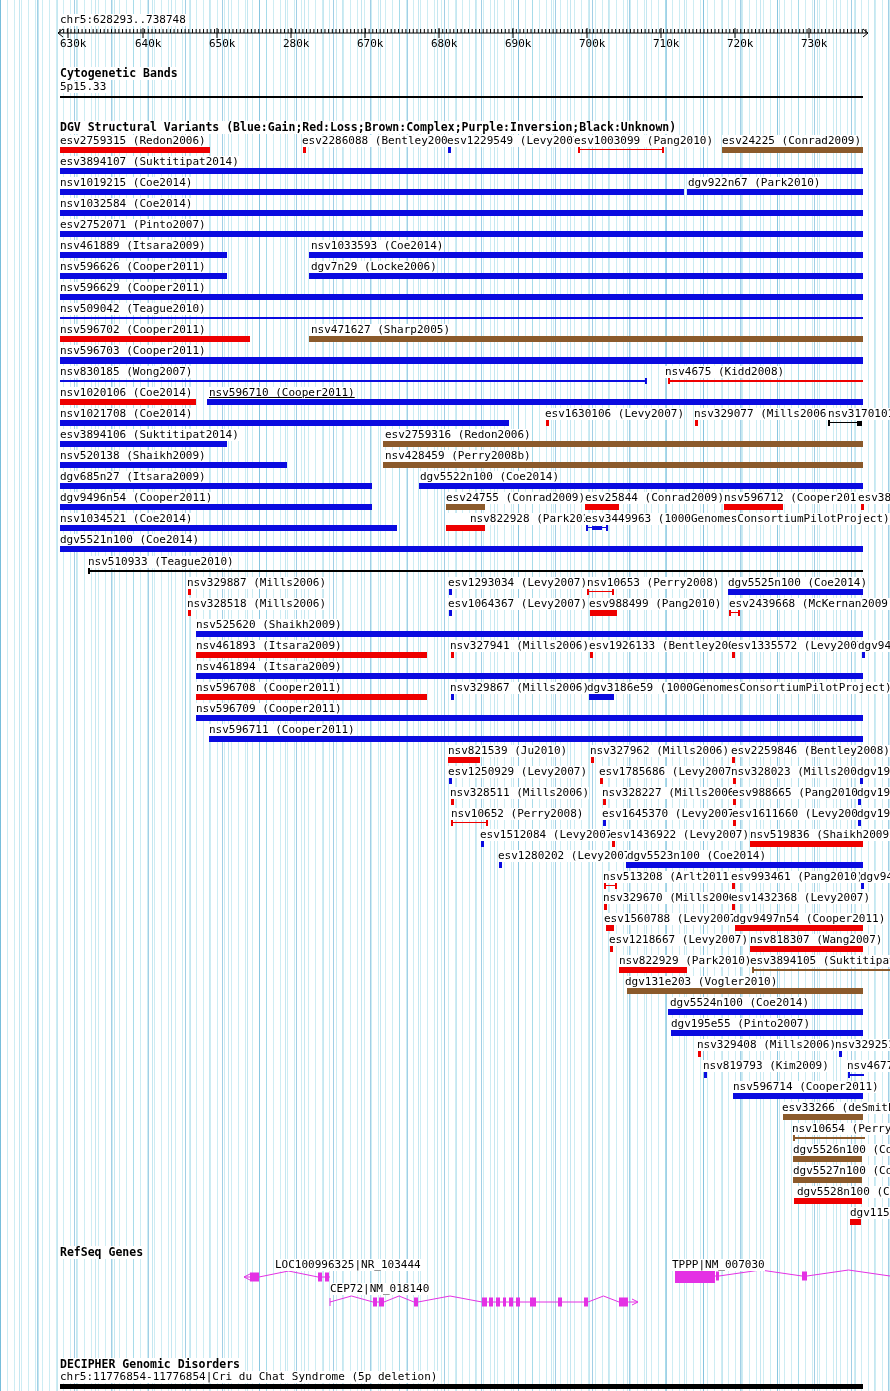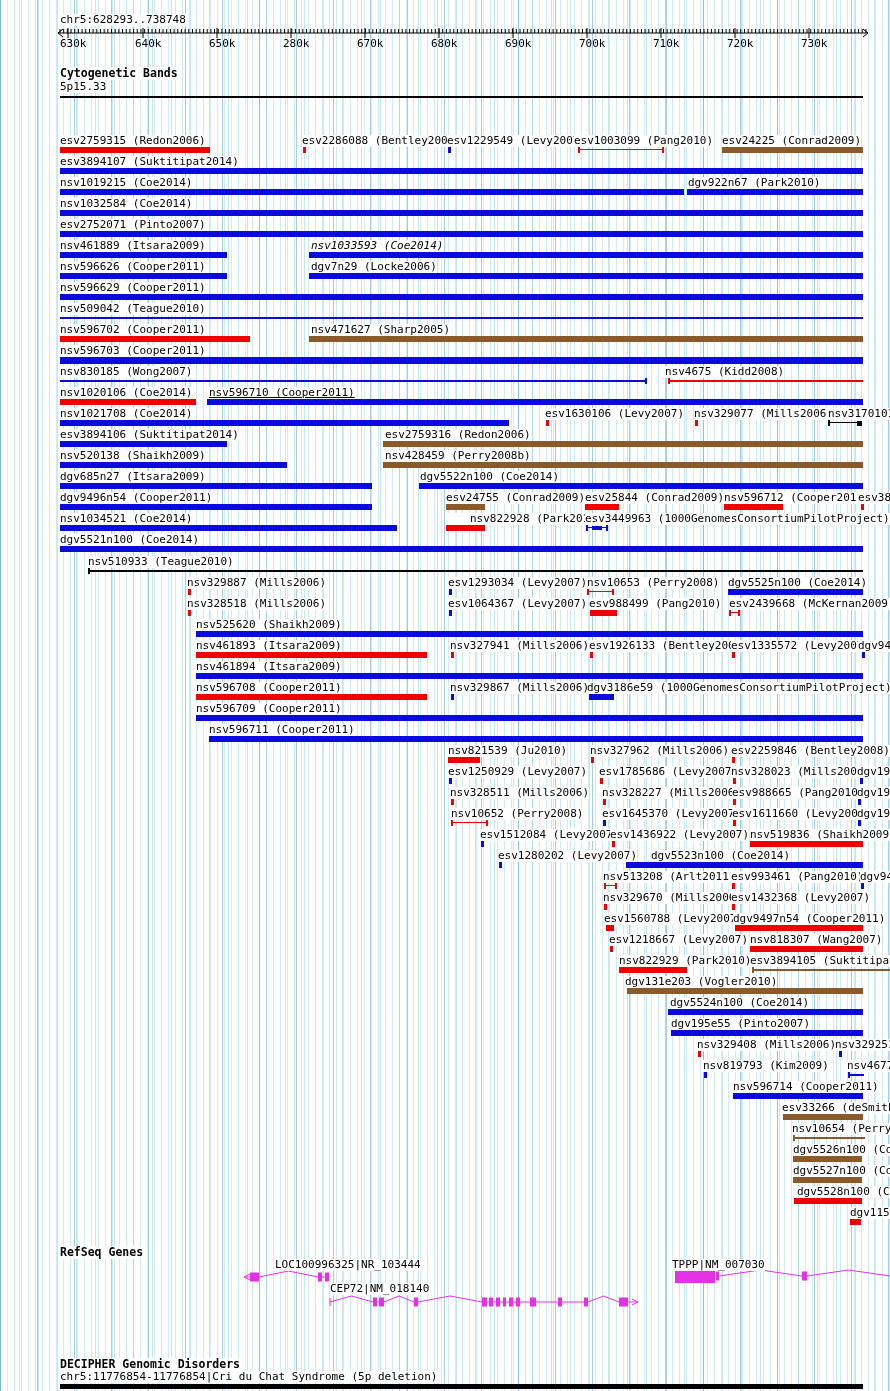--- a/index.html
+++ b/index.html
@@ -269,20 +269,21 @@
       <div class="tick-label" style="left: 579px; top: 38px;">700k</div>
       <div class="tick-label" style="left: 653px; top: 38px;">710k</div>
       <div class="tick-label" style="left: 727px; top: 38px;">720k</div>
       <div class="tick-label" style="left: 801px; top: 38px;">730k</div>
     </div>
 
   <div class="h" style="left:60px;top:67px;">Cytogenetic Bands</div>
   <div class="lbl" style="left:60px;top:81px;">5p15.33</div>
   <div class="g" style="left:60px;top:96px;width:803px;height:2px;background:#000;"></div>
 
+  <div class="h" style="left:60px;top:121px;">DGV Structural Variants (Blue:Gain;Red:Loss;Brown:Complex;Purple:Inversion;Black:Unknown)</div>
   <div id="tracks">
       <div class="lbl" style="left: 60px; top: 135px;">esv2759315 (Redon2006)</div>
       <div class="g" style="left: 60px; top: 147px; width: 150px; height: 6px; background: rgb(238, 0, 0);"></div>
       <div class="lbl" style="left: 302px; top: 135px;">esv2286088 (Bentley2008)</div>
       <div class="g" style="left: 303px; top: 147px; width: 3px; height: 6px; background: rgb(238, 0, 0);"></div>
       <div class="lbl" style="left: 447px; top: 135px;">esv1229549 (Levy2007)</div>
       <div class="g" style="left: 448px; top: 147px; width: 3px; height: 6px; background: rgb(11, 11, 224);"></div>
       <div class="lbl" style="left: 574px; top: 135px;">esv1003099 (Pang2010)</div>
       <div class="g" style="left: 578px; top: 147px; width: 2px; height: 6px; background: rgb(238, 0, 0);"></div>
       <div class="g" style="left: 578px; top: 149px; width: 86px; height: 1px; background: rgb(238, 0, 0);"></div>
@@ -294,21 +295,21 @@
       <div class="lbl" style="left: 60px; top: 177px;">nsv1019215 (Coe2014)</div>
       <div class="g" style="left: 60px; top: 189px; width: 624px; height: 6px; background: rgb(11, 11, 224);"></div>
       <div class="lbl" style="left: 688px; top: 177px;">dgv922n67 (Park2010)</div>
       <div class="g" style="left: 687px; top: 189px; width: 176px; height: 6px; background: rgb(11, 11, 224);"></div>
       <div class="lbl" style="left: 60px; top: 198px;">nsv1032584 (Coe2014)</div>
       <div class="g" style="left: 60px; top: 210px; width: 803px; height: 6px; background: rgb(11, 11, 224);"></div>
       <div class="lbl" style="left: 60px; top: 219px;">esv2752071 (Pinto2007)</div>
       <div class="g" style="left: 60px; top: 231px; width: 803px; height: 6px; background: rgb(11, 11, 224);"></div>
       <div class="lbl" style="left: 60px; top: 240px;">nsv461889 (Itsara2009)</div>
       <div class="g" style="left: 60px; top: 252px; width: 167px; height: 6px; background: rgb(11, 11, 224);"></div>
-      <div class="lbl" style="left: 311px; top: 240px; font-style: italic;">nsv1033593 (Coe2014)</div>
+      <div class="lbl" style="left: 311px; top: 240px;">nsv1033593 (Coe2014)</div>
       <div class="g" style="left: 309px; top: 252px; width: 554px; height: 6px; background: rgb(11, 11, 224);"></div>
       <div class="lbl" style="left: 60px; top: 261px;">nsv596626 (Cooper2011)</div>
       <div class="g" style="left: 60px; top: 273px; width: 167px; height: 6px; background: rgb(11, 11, 224);"></div>
       <div class="lbl" style="left: 311px; top: 261px;">dgv7n29 (Locke2006)</div>
       <div class="g" style="left: 309px; top: 273px; width: 554px; height: 6px; background: rgb(11, 11, 224);"></div>
       <div class="lbl" style="left: 60px; top: 282px;">nsv596629 (Cooper2011)</div>
       <div class="g" style="left: 60px; top: 294px; width: 803px; height: 6px; background: rgb(11, 11, 224);"></div>
       <div class="lbl" style="left: 60px; top: 303px;">nsv509042 (Teague2010)</div>
       <div class="g" style="left: 60px; top: 317px; width: 803px; height: 2px; background: rgb(11, 11, 224);"></div>
       <div class="lbl" style="left: 60px; top: 324px;">nsv596702 (Cooper2011)</div>
@@ -450,21 +451,21 @@
       <div class="lbl" style="left: 857px; top: 808px;">dgv198</div>
       <div class="g" style="left: 858px; top: 820px; width: 3px; height: 6px; background: rgb(11, 11, 224);"></div>
       <div class="lbl" style="left: 480px; top: 829px;">esv1512084 (Levy2007)</div>
       <div class="g" style="left: 481px; top: 841px; width: 3px; height: 6px; background: rgb(11, 11, 224);"></div>
       <div class="lbl" style="left: 610px; top: 829px;">esv1436922 (Levy2007)</div>
       <div class="g" style="left: 612px; top: 841px; width: 3px; height: 6px; background: rgb(238, 0, 0);"></div>
       <div class="lbl" style="left: 750px; top: 829px;">nsv519836 (Shaikh2009)</div>
       <div class="g" style="left: 750px; top: 841px; width: 113px; height: 6px; background: rgb(238, 0, 0);"></div>
       <div class="lbl" style="left: 498px; top: 850px;">esv1280202 (Levy2007)</div>
       <div class="g" style="left: 499px; top: 862px; width: 3px; height: 6px; background: rgb(11, 11, 224);"></div>
-      <div class="lbl" style="left: 627px; top: 850px; margin-left: 24px;">dgv5523n100 (Coe2014)</div>
+      <div class="lbl" style="left: 627px; top: 850px;">dgv5523n100 (Coe2014)</div>
       <div class="g" style="left: 626px; top: 862px; width: 237px; height: 6px; background: rgb(11, 11, 224);"></div>
       <div class="lbl" style="left: 603px; top: 871px;">nsv513208 (Arlt2011)</div>
       <div class="g" style="left: 604px; top: 883px; width: 2px; height: 6px; background: rgb(238, 0, 0);"></div>
       <div class="g" style="left: 604px; top: 885px; width: 13px; height: 1px; background: rgb(238, 0, 0);"></div>
       <div class="g" style="left: 615px; top: 883px; width: 2px; height: 6px; background: rgb(238, 0, 0);"></div>
       <div class="lbl" style="left: 731px; top: 871px;">esv993461 (Pang2010)</div>
       <div class="g" style="left: 732px; top: 883px; width: 3px; height: 6px; background: rgb(238, 0, 0);"></div>
       <div class="lbl" style="left: 860px; top: 871px;">dgv94</div>
       <div class="g" style="left: 861px; top: 883px; width: 3px; height: 6px; background: rgb(11, 11, 224);"></div>
       <div class="lbl" style="left: 603px; top: 892px;">nsv329670 (Mills2006)</div>

